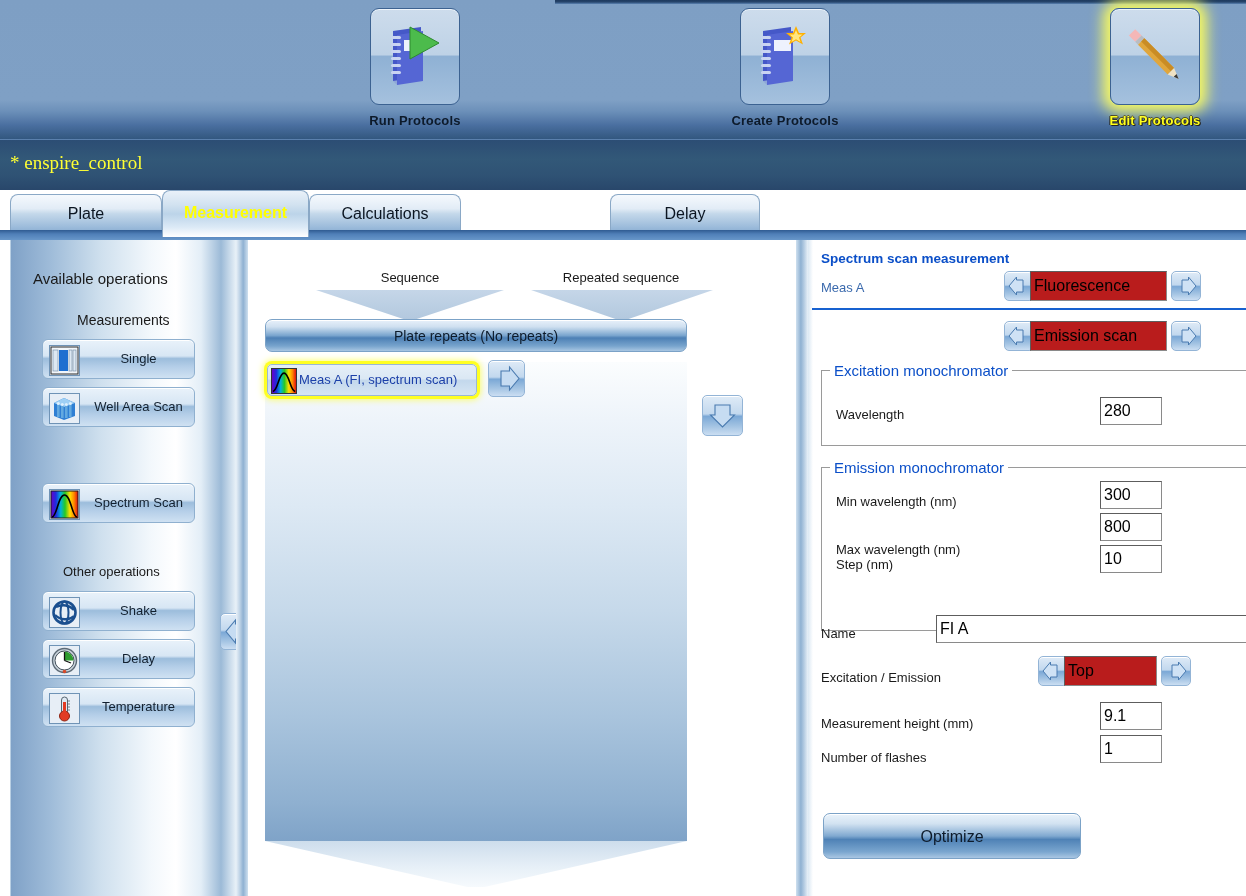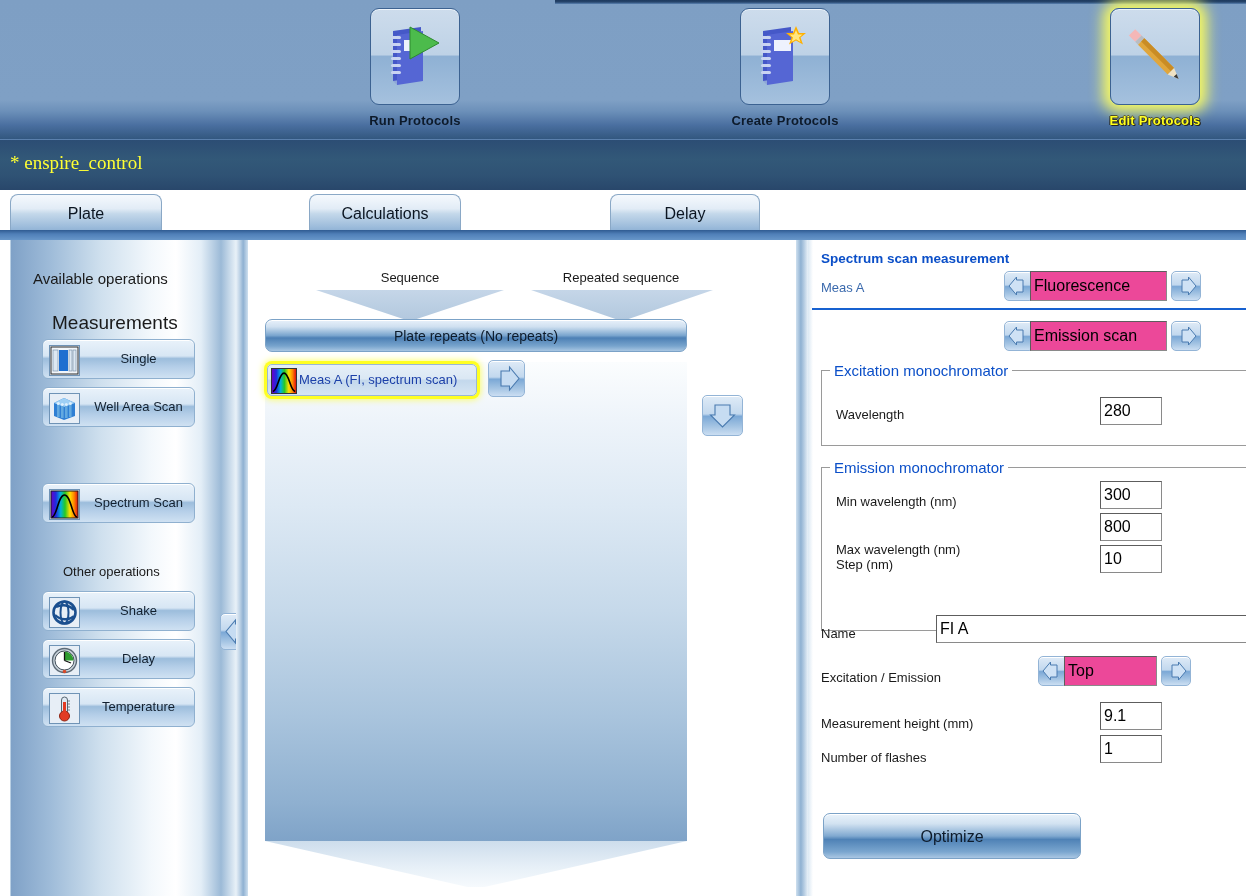--- a/index.html
+++ b/index.html
@@ -127,22 +127,22 @@
     left: 10px; top: 0; width: 250px; height: 656px;
     background: linear-gradient(to right, #7fa1c7 0%, #9fbcd9 16%, #cfe0ee 36%, #f3f8fc 56%, #ffffff 66%,
                 #e3eef7 76%, #9cbad7 84%, #e8f1f8 90%, #ffffff 96%, #ffffff 100%);
     border-left: 1px solid #b9cfe3;
   }
   #sidebar-title {
     position: absolute; left: 22px; top: 30px;
     font-size: 15px; color: #1a1a1a;
   }
   #sidebar-grp1-label {
-    position: absolute; left: 41px; top: 72px;
-    font-size: 19px; color: #1a1a1a;
+    position: absolute; left: 66px; top: 72px;
+    font-size: 14px; color: #1a1a1a;
   }
   #sidebar-grp2-label {
     position: absolute; left: 52px; top: 324px;
     font-size: 13px; color: #1a1a1a;
   }
   .op-btn {
     position: absolute;
     left: 31px; width: 153px; height: 40px;
     border: 1px solid #8fb0cf;
     border-radius: 6px;
@@ -279,21 +279,21 @@
     height: 30px;
   }
   .spinbox .arrow-l, .spinbox .arrow-r {
     position: absolute; top: 0; width: 30px; height: 30px;
   }
   .spinbox .field {
     position: absolute; top: 0; height: 30px;
     border: 1px solid #8a8a8a;
     border-top-color: #5d5d5d;
     border-left-color: #5d5d5d;
-    background: #ec4899;
+    background: #b91c1c;
     font-size: 16px;
     line-height: 28px;
     padding-left: 3px;
     color: #000;
     box-sizing: border-box;
     overflow: hidden;
     white-space: nowrap;
   }
   .arrowbtn {
     border: 1px solid #93b4d6;
@@ -430,20 +430,21 @@
       <div class="tool-label">Edit Protocols</div>
     </div>
   </div>
 
   <div id="titlebar">
     <span class="txt">* enspire_control</span>
   </div>
 
   <div id="tabstrip">
     <div class="tab" style="left:10px;   width:152px;">Plate</div>
+    <div class="tab active" style="left:162px;  width:147px;">Measurement</div>
     <div class="tab" style="left:309px;  width:152px;">Calculations</div>
     <div class="tab" style="left:610px;  width:150px;">Delay</div>
   </div>
   <div id="tabstrip-underline"></div>
 
   <div id="main">
 
     <div id="sidebar">
       <div id="sidebar-title">Available operations</div>
       <div id="sidebar-grp1-label">Measurements</div>

